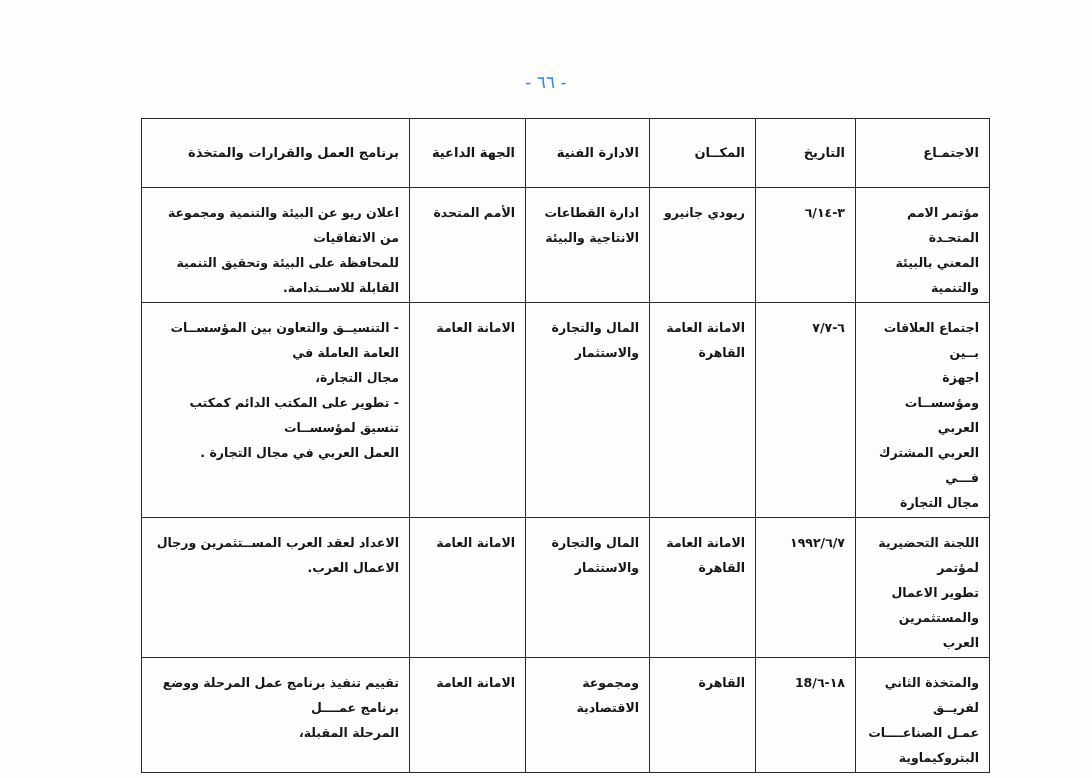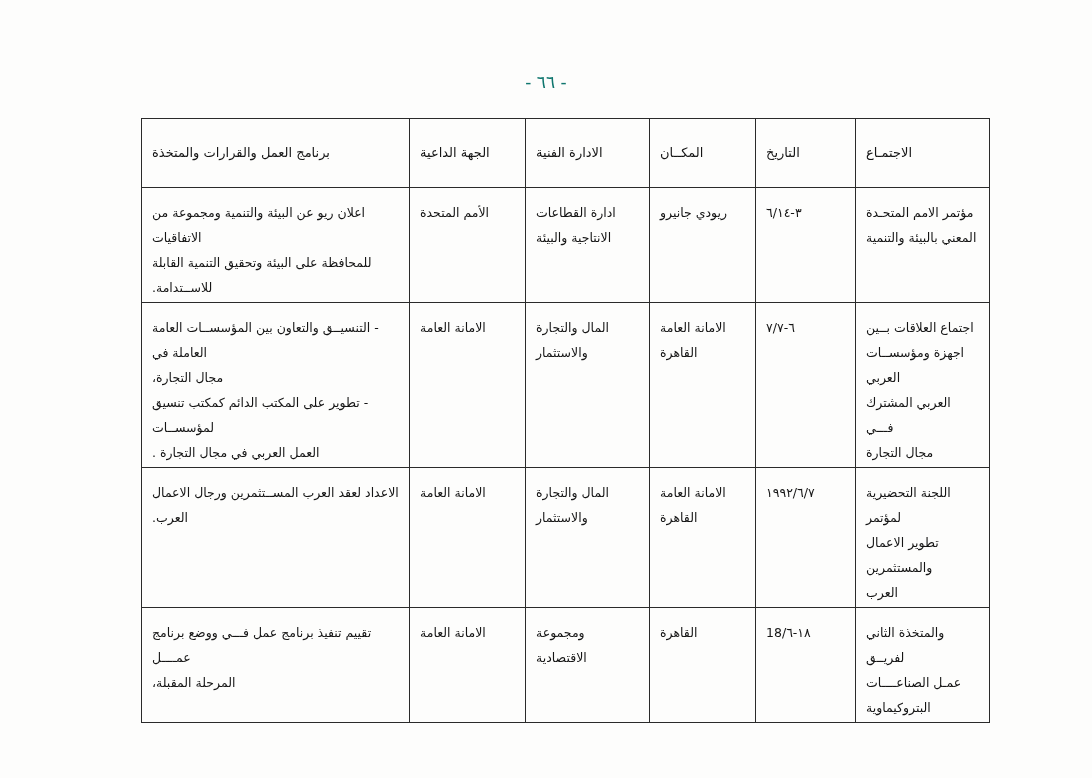--- a/index.html
+++ b/index.html
@@ -22,21 +22,21 @@
     background: #fdfdfc;
   }
   .page-number {
     position: absolute;
     top: 72px;
     left: 0;
     width: 1092px;
     text-align: center;
     font-size: 17px;
     letter-spacing: 2px;
-    color: #0f766e;
+    color: #3b82f6;
     direction: rtl;
   }
   .table-wrap {
     position: absolute;
     top: 118px;
     left: 142px;
     width: 848px;
   }
   table.doc-table {
     border-collapse: collapse;
@@ -45,22 +45,22 @@
     table-layout: fixed;
   }
   table.doc-table th,
   table.doc-table td {
     border: 1px solid #2a2a2a;
     vertical-align: top;
     padding: 12px 10px 2px 10px;
     font-size: 12.5px;
     line-height: 2.0;
     color: #151515;
-    text-align: left;
-    font-weight: normal;
+    text-align: right;
+    font-weight: bold;
   }
   table.doc-table thead th {
     height: 36px;
     padding-top: 16px;
     padding-bottom: 16px;
     font-size: 13px;
     vertical-align: middle;
   }
   
   col.c-meeting   { width: 134px; }
@@ -206,21 +206,21 @@
           <td class="cell-place">
             <span class="line">القاهرة</span>
           </td>
           <td class="cell-dept">
             <span class="line">ومجموعة الاقتصادية</span>
           </td>
           <td class="cell-inviter">
             <span class="line">الامانة العامة</span>
           </td>
           <td class="cell-program">
-            <span class="line">تقييم تنفيذ برنامج عمل فـــي ووضع برنامج عمــــل</span>
+            <span class="line">تقييم تنفيذ برنامج عمل المرحلة ووضع برنامج عمــــل</span>
             <span class="line">المرحلة المقبلة،</span>
           </td>
         </tr>
 
       </tbody>
     </table>
   </div>
 
 </div>
 

